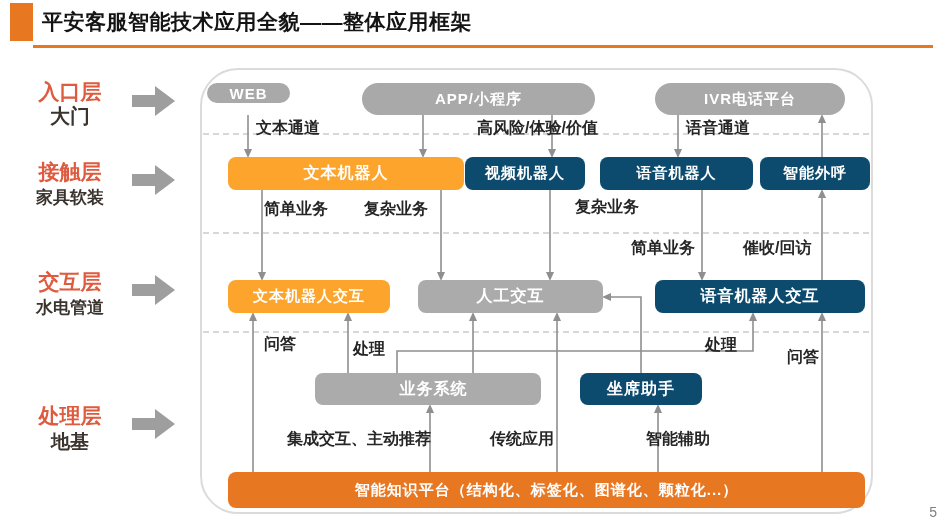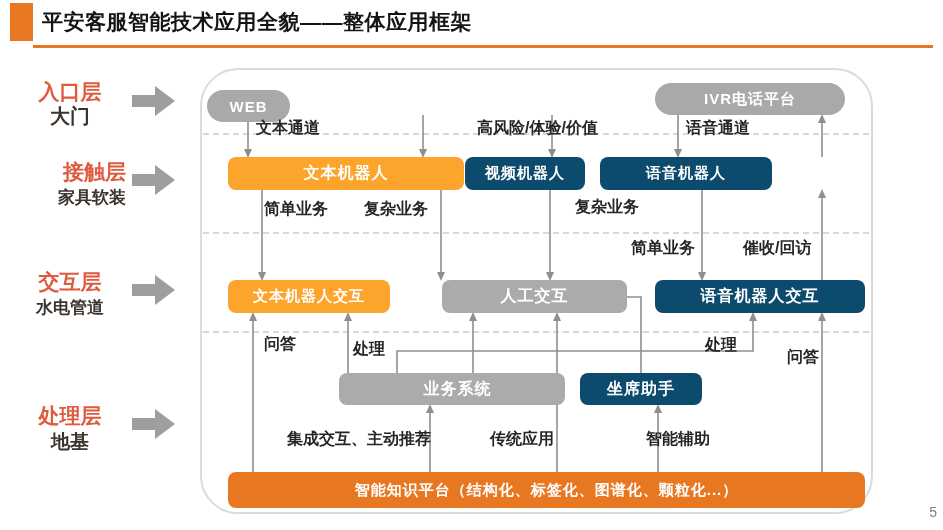--- a/index.html
+++ b/index.html
@@ -22,21 +22,21 @@
 
   
   svg.connectors{position:absolute;left:0;top:0;z-index:2;pointer-events:none;}
 
   
   .node{position:absolute;display:flex;align-items:center;justify-content:center;color:#fff;
         font-weight:bold;font-size:15px;border-radius:8px;z-index:3;white-space:nowrap;letter-spacing:1px;}
   .pill{border-radius:17px;background:#A9A9A9;}
   .orange{background:#FCA42B;}
   .lorange{background:#0c4a6e;}
-  .graybox{background:#ABABAB;margin-left:24px;}
+  .graybox{background:#ABABAB;}
   .deep{background:#E87722;}
 
   
   .elabel{position:absolute;font-size:16px;font-weight:bold;color:#262626;white-space:nowrap;z-index:4;}
 
   .page-num{position:absolute;right:6px;top:504px;font-size:14px;color:#808080;}
 </style>
 </head>
 <body>
 
@@ -51,21 +51,21 @@
   <div class="layer-group" style="top:80px;">
     <div class="layer-title">入口层</div>
     <div class="layer-sub" style="font-size:20px;">大门</div>
   </div>
   <div class="layer-arrow" style="top:85px;">
     <svg width="44" height="32" viewBox="0 0 44 32">
         <polygon points="0,10 23,10 23,1 43,16 23,31 23,22 0,22" fill="#9E9E9E"></polygon>
       </svg>
   </div>
 
-  <div class="layer-group" style="top:160px;text-align:right;">
+  <div class="layer-group" style="top:160px;">
     <div class="layer-title">接触层</div>
     <div class="layer-sub" style="font-size:17px;margin-top:4px;">家具软装</div>
   </div>
   <div class="layer-arrow" style="top:164px;">
     <svg width="44" height="32" viewBox="0 0 44 32">
         <polygon points="0,10 23,10 23,1 43,16 23,31 23,22 0,22" fill="#9E9E9E"></polygon>
       </svg>
   </div>
 
   <div class="layer-group" style="top:270px;">
@@ -116,26 +116,28 @@
     <polyline points="473,373 473,320" fill="none" stroke="#8F8F8F" stroke-width="1.6" marker-end="url(#arr)"></polyline>
     <polyline points="557,472 557,320" fill="none" stroke="#8F8F8F" stroke-width="1.6" marker-end="url(#arr)"></polyline>
     <polyline points="641,373 641,297 610,297" fill="none" stroke="#8F8F8F" stroke-width="1.6" marker-end="url(#arr)"></polyline>
 
     <polyline points="253,472 253,320" fill="none" stroke="#8F8F8F" stroke-width="1.6" marker-end="url(#arr)"></polyline>
     <polyline points="430,472 430,412" fill="none" stroke="#8F8F8F" stroke-width="1.6" marker-end="url(#arr)"></polyline>
     <polyline points="658,472 658,412" fill="none" stroke="#8F8F8F" stroke-width="1.6" marker-end="url(#arr)"></polyline>
     <polyline points="822,472 822,320" fill="none" stroke="#8F8F8F" stroke-width="1.6" marker-end="url(#arr)"></polyline>
   </svg>
 
-  <div class="node pill" style="left:207px;top:90px;width:83px;height:32px;">WEB</div>
+  <div class="node pill" style="left:207px;top:83px;width:83px;height:20px;">WEB</div>
+  <div class="node pill" style="left:362px;top:83px;width:233px;height:32px;">APP/小程序</div>
   <div class="node pill" style="left:655px;top:83px;width:190px;height:32px;">IVR电话平台</div>
 
   <div class="node orange" style="left:228px;top:157px;width:236px;height:33px;font-size:16px;">文本机器人</div>
   <div class="node lorange" style="left:465px;top:157px;width:120px;height:33px;">视频机器人</div>
-  <div class="node lorange" style="left:600px;top:157px;width:172px;height:33px;">语音机器人</div>
+  <div class="node lorange" style="left:600px;top:157px;width:153px;height:33px;">语音机器人</div>
+  <div class="node lorange" style="left:760px;top:157px;width:110px;height:33px;">智能外呼</div>
 
   <div class="node orange" style="left:228px;top:280px;width:162px;height:33px;">文本机器人交互</div>
   <div class="node graybox" style="left:418px;top:280px;width:185px;height:33px;font-size:16px;">人工交互</div>
   <div class="node lorange" style="left:655px;top:280px;width:210px;height:33px;font-size:16px;">语音机器人交互</div>
 
   <div class="node graybox" style="left:315px;top:373px;width:215px;height:32px;font-size:16px;padding-left:11px;">业务系统</div>
   <div class="node deep" style="left:228px;top:472px;width:637px;height:36px;">智能知识平台（结构化、标签化、图谱化、颗粒化...）</div>
 
   <div class="node lorange" style="left:580px;top:373px;width:122px;height:32px;font-size:16px;">坐席助手</div>
 

